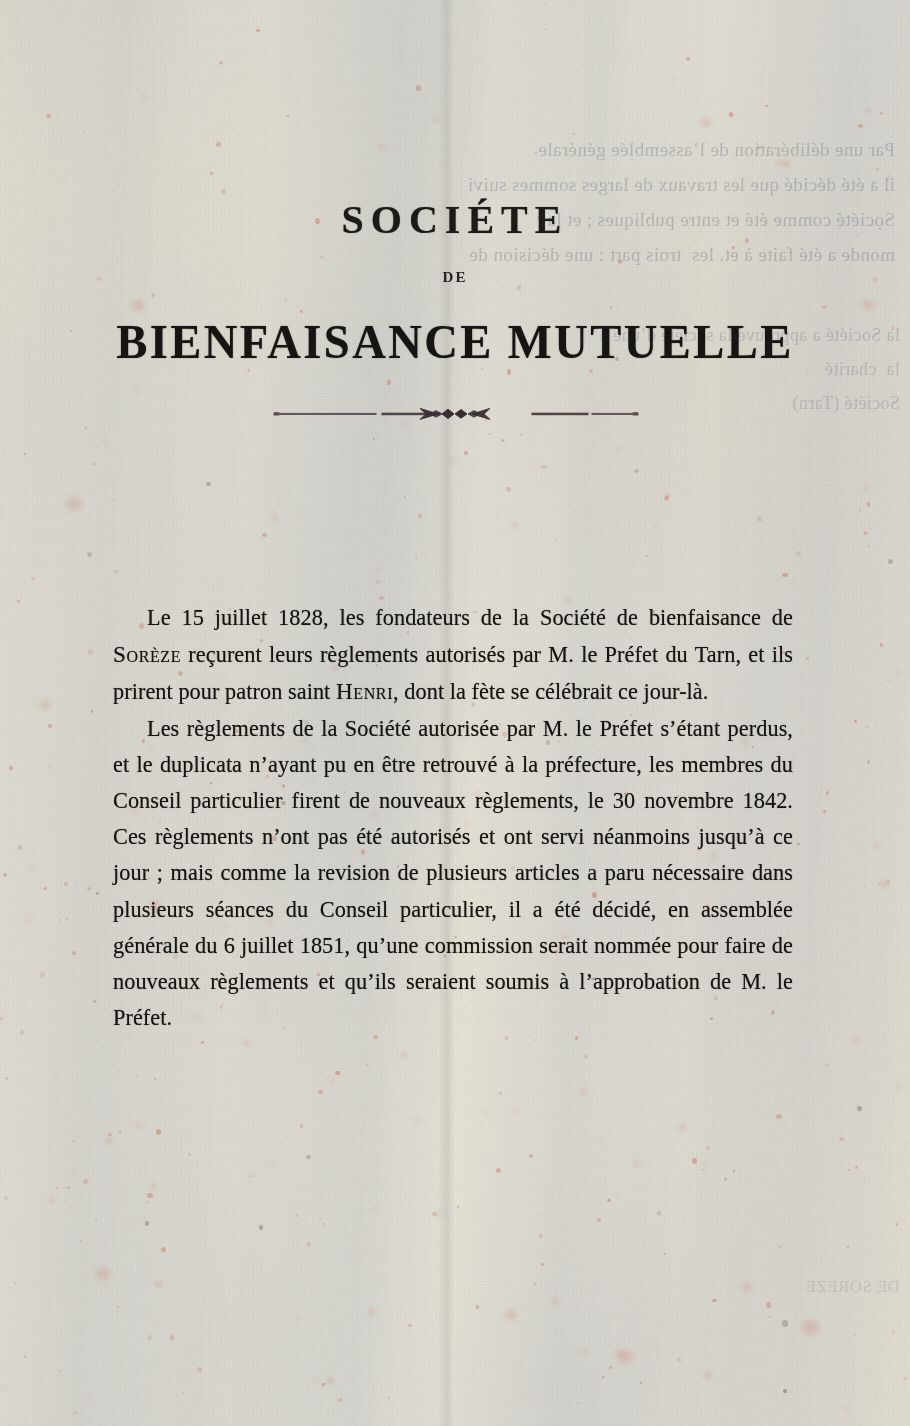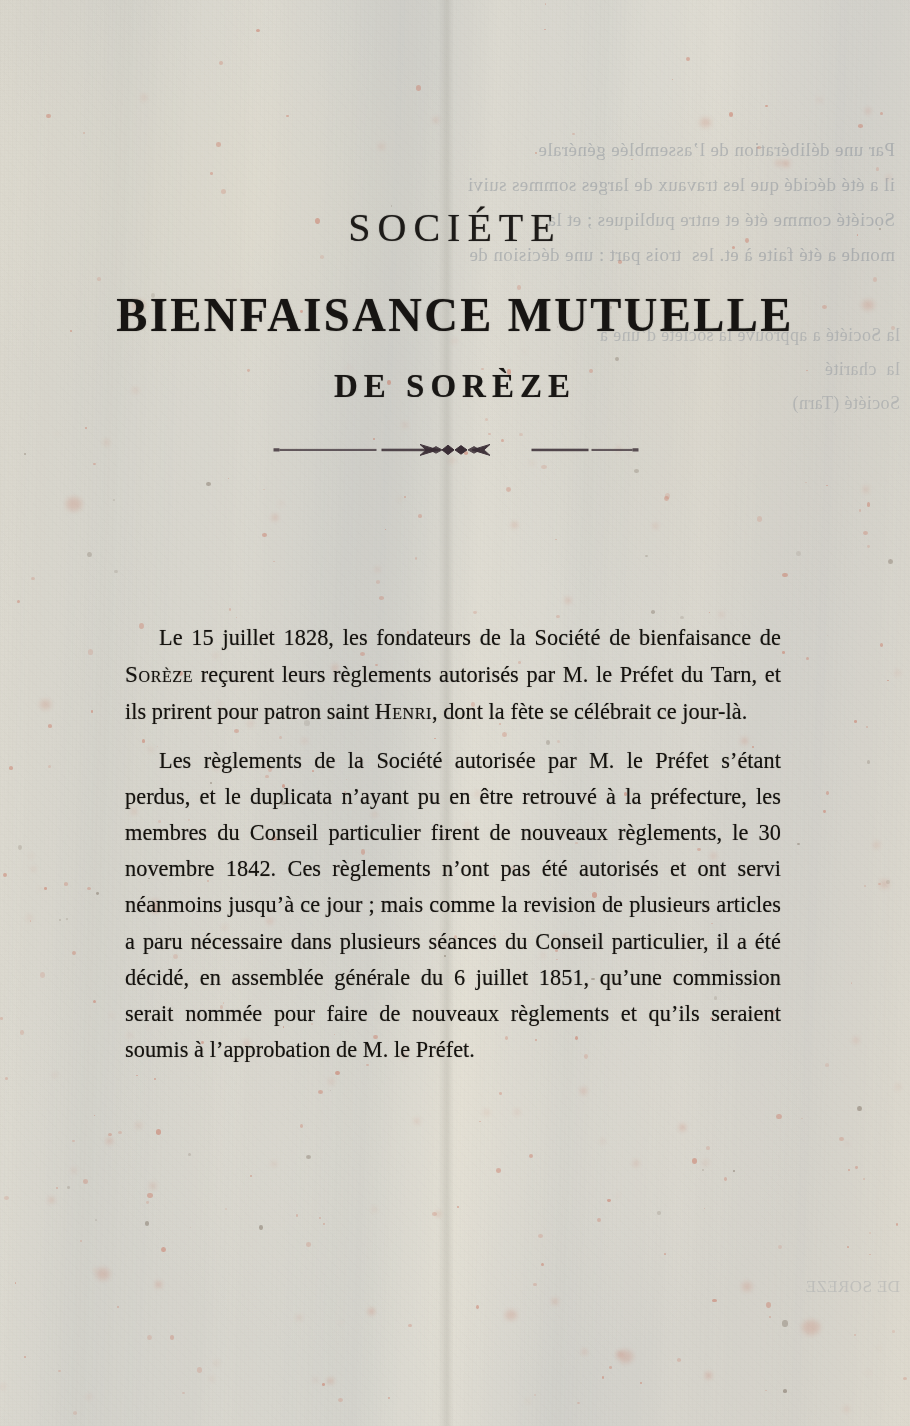--- a/index.html
+++ b/index.html
@@ -116,25 +116,25 @@
   .content {
     position: relative;
     z-index: 5;
     width: 910px;
     height: 1426px;
   }
 
   .masthead { text-align: center; }
 
   .t-societe {
-    margin: 8px;
+    margin: 0;
     padding-top: 196px;
     font-family: "Liberation Serif", serif;
     font-size: 40px;
-    font-weight: 400;
+    font-weight: 700;
     letter-spacing: 7px;
     color: #1d1b19;
     text-shadow: 0 0 1.1px rgba(40,36,32,0.55);
   }
 
   .t-de {
     margin: 0;
     padding-top: 26px;
     font-family: "Liberation Serif", serif;
     font-size: 15px;
@@ -193,21 +193,21 @@
     color: #15130f;
     font-family: "Liberation Serif", serif;
     font-size: 22.3px;
     line-height: 36.2px;
     text-align: justify;
     text-justify: inter-word;
     letter-spacing: 0.05px;
     text-shadow: 0 0 0.9px rgba(25,21,17,0.5);
   }
   .body p {
-    margin: 12px;
+    margin: 0;
     text-indent: 34px;
   }
   .sc {
     font-variant: small-caps;
     font-size: 1.04em;
     letter-spacing: 0.6px;
   }
   .sup { font-size: 0.6em; vertical-align: super; letter-spacing: 0; }
 </style>
 </head>
@@ -660,22 +660,22 @@
       <div class="fx soft" style="left: 505px; top: 1310px; width: 12px; height: 10.2px; opacity: 0.33;"></div>
       <div class="fx soft" style="left: 742px; top: 1282px; width: 10px; height: 8.5px; opacity: 0.33;"></div>
       <div class="fx soft" style="left: 40px; top: 700px; width: 11px; height: 9.35px; opacity: 0.33;"></div>
       <div class="fx soft" style="left: 880px; top: 880px; width: 9px; height: 7.65px; opacity: 0.33;"></div>
     </div>
 
   <div class="content">
 
     <div class="masthead">
       <h1 class="t-societe">SOCIÉTE</h1>
+      <div class="t-de">DE</div>
       <h2 class="t-bienfaisance">BIENFAISANCE MUTUELLE</h2>
-      <h3 class="t-soreze">DE SORÈZE</h3>
 
       <div class="ornament">
         <svg width="370" height="22" viewBox="0 0 370 22" xmlns="http://www.w3.org/2000/svg">
           <g fill="#3a2d35" stroke="#3a2d35">
 
             <rect x="10" y="10.4" width="96" height="1.1" opacity="0.75"></rect>
             <rect x="112" y="10.2" width="58" height="1.5" opacity="0.9"></rect>
             <rect x="262" y="10.2" width="56" height="1.5" opacity="0.9"></rect>
             <rect x="322" y="10.4" width="40" height="1.1" opacity="0.75"></rect>
 

